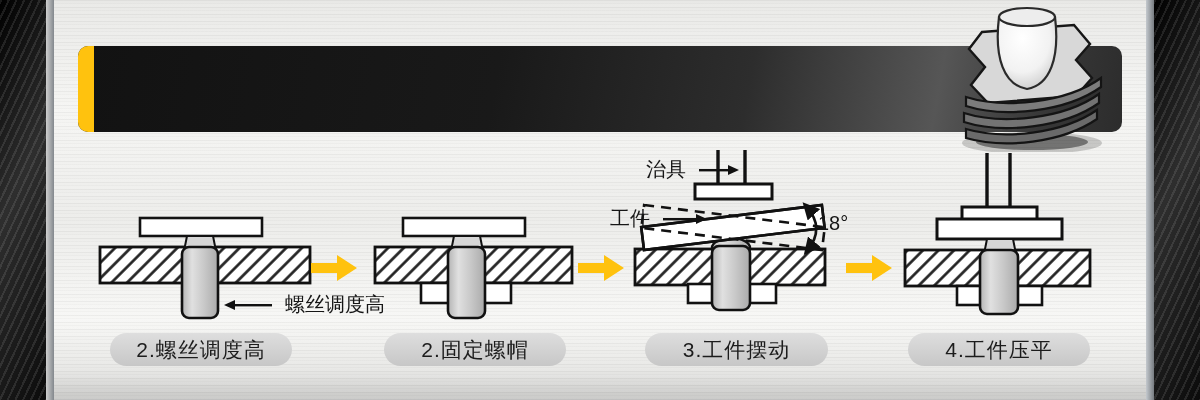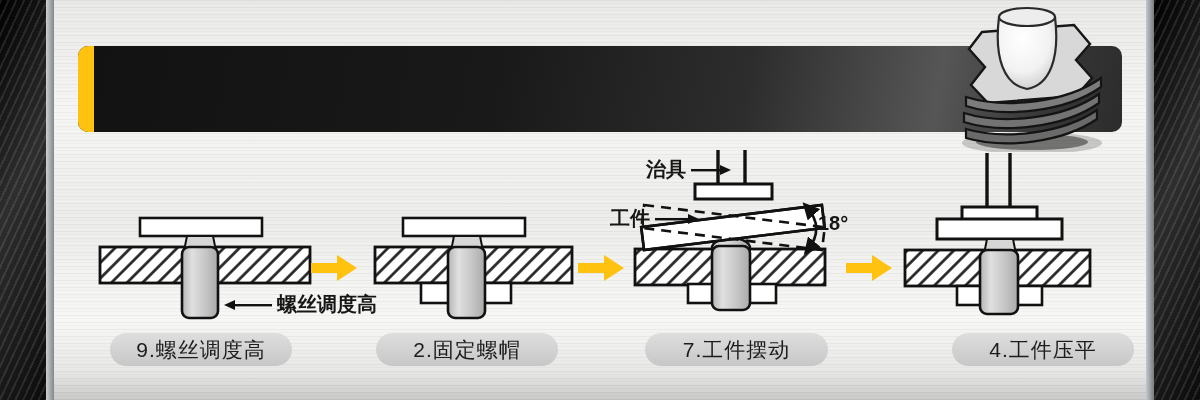--- a/index.html
+++ b/index.html
@@ -24,23 +24,23 @@
   .edge-strip.right{right:46px;background:linear-gradient(90deg,#c4c9ce,#777c81);}
   .banner{position:absolute;left:78px;top:46px;width:1044px;height:86px;border-radius:10px;
     background:linear-gradient(100deg,#121212 0%,#191919 40%,#2d2d2d 64%,#565656 82%,#383838 92%,#2c2c2c 100%);}
   .banner-accent{position:absolute;left:0;top:0;bottom:0;width:16px;background:#ffc20e;
     border-radius:10px 0 0 10px;}
   .abs{position:absolute;}
   .pill{position:absolute;top:333px;height:33px;border-radius:17px;
     display:flex;align-items:center;justify-content:center;
     background:linear-gradient(180deg,#dedede,#c7c7c7);
     color:#1c1c1c;font-size:21px;letter-spacing:1px;font-weight:500;}
-  .callout{position:absolute;display:flex;align-items:center;gap:5px;
-    color:#161616;font-size:20px;font-weight:700;white-space:nowrap;}
-  .angle-text{position:absolute;color:#161616;font-size:20px;font-weight:700;}
+  .callout{position:absolute;display:flex;align-items:center;gap:13px;
+    color:#161616;font-size:20px;font-weight:400;white-space:nowrap;}
+  .angle-text{position:absolute;color:#161616;font-size:20px;font-weight:400;}
 </style>
 </head>
 <body>
 
 <div class="stage">
 
   <svg width="0" height="0" style="position:absolute" aria-hidden="true">
     <defs>
       <pattern id="hatch" patternUnits="userSpaceOnUse" width="11" height="11" patternTransform="rotate(45)">
         <rect width="11" height="11" fill="#ffffff"></rect>
@@ -158,25 +158,25 @@
     <span>工件</span>
     <svg width="44" height="12" viewBox="0 0 44 12">
       <rect x="0" y="5" width="35" height="2.4" fill="#111"></rect>
       <polygon points="33,1 44,6 33,11" fill="#111"></polygon>
     </svg>
   </div>
 
   <div class="angle-text" style="left:818px;top:212px">18°</div>
 
   <div class="pill" style="left:110px;width:182px">
-    <span>9.螺丝调度高</span>
+    <span>2.螺丝调度高</span>
   </div>
-  <div class="pill" style="left:376px;width:182px">
+  <div class="pill" style="left:384px;width:182px">
     <span>2.固定螺帽</span>
   </div>
   <div class="pill" style="left:645px;width:183px">
-    <span>7.工件摆动</span>
+    <span>3.工件摆动</span>
   </div>
-  <div class="pill" style="left:952px;width:182px">
+  <div class="pill" style="left:908px;width:182px">
     <span>4.工件压平</span>
   </div>
 
 </div>
 
 </body></html>

